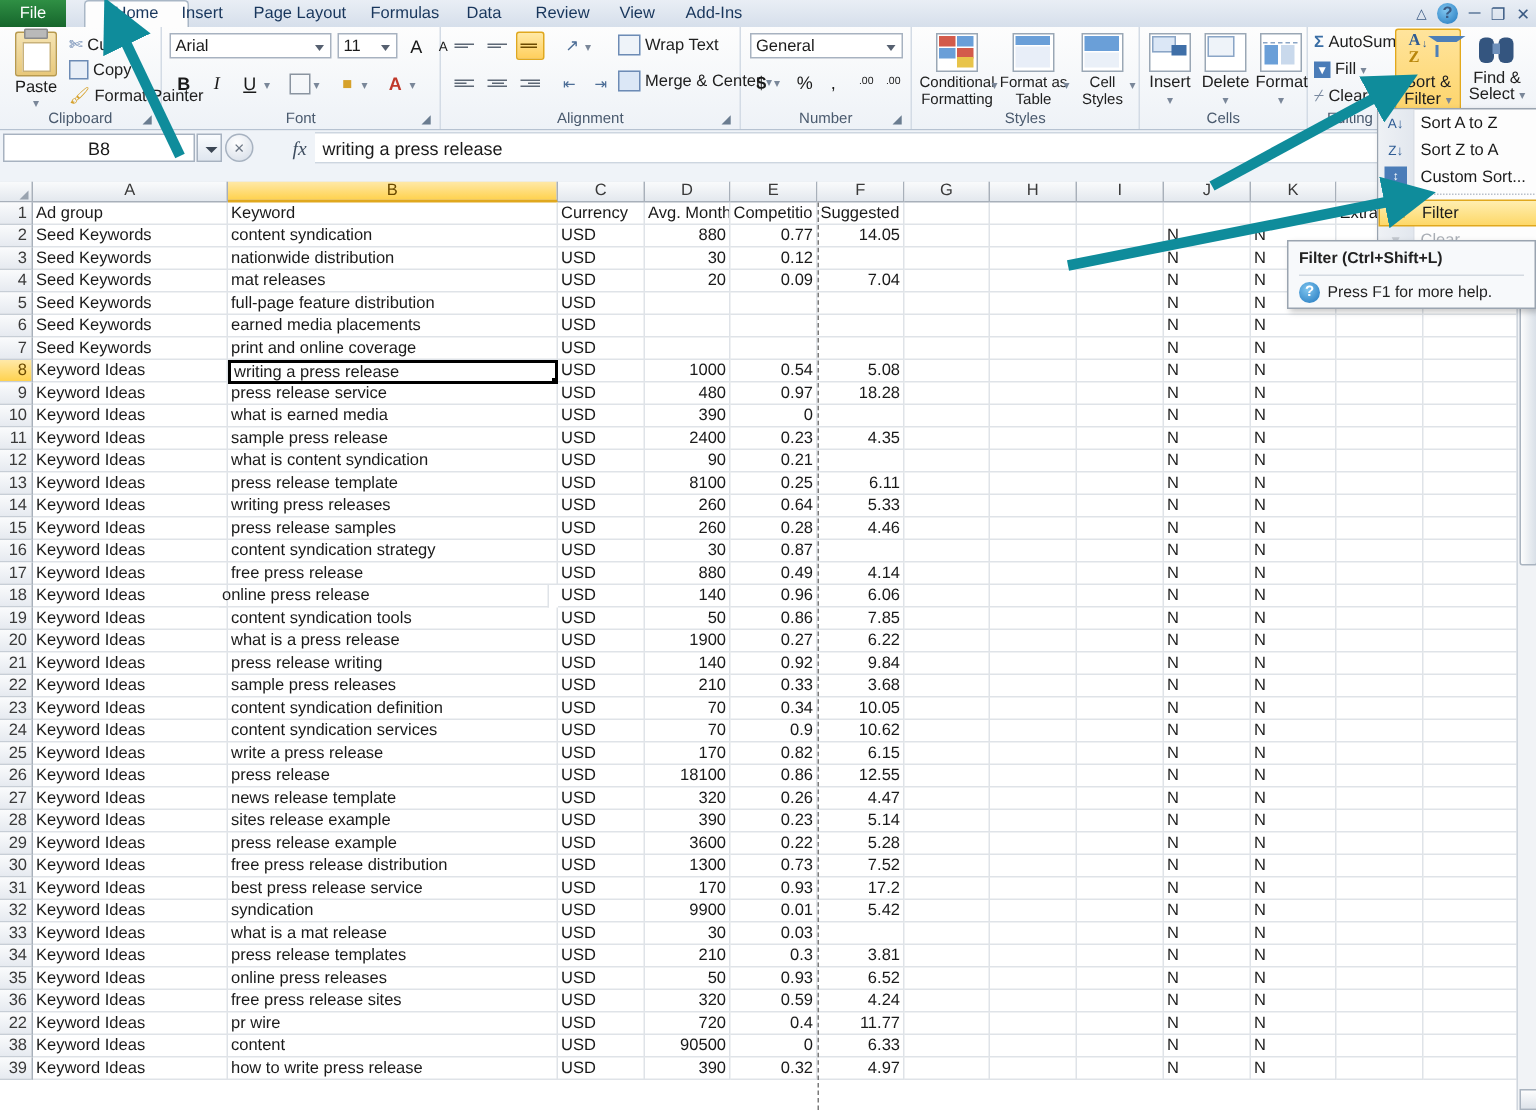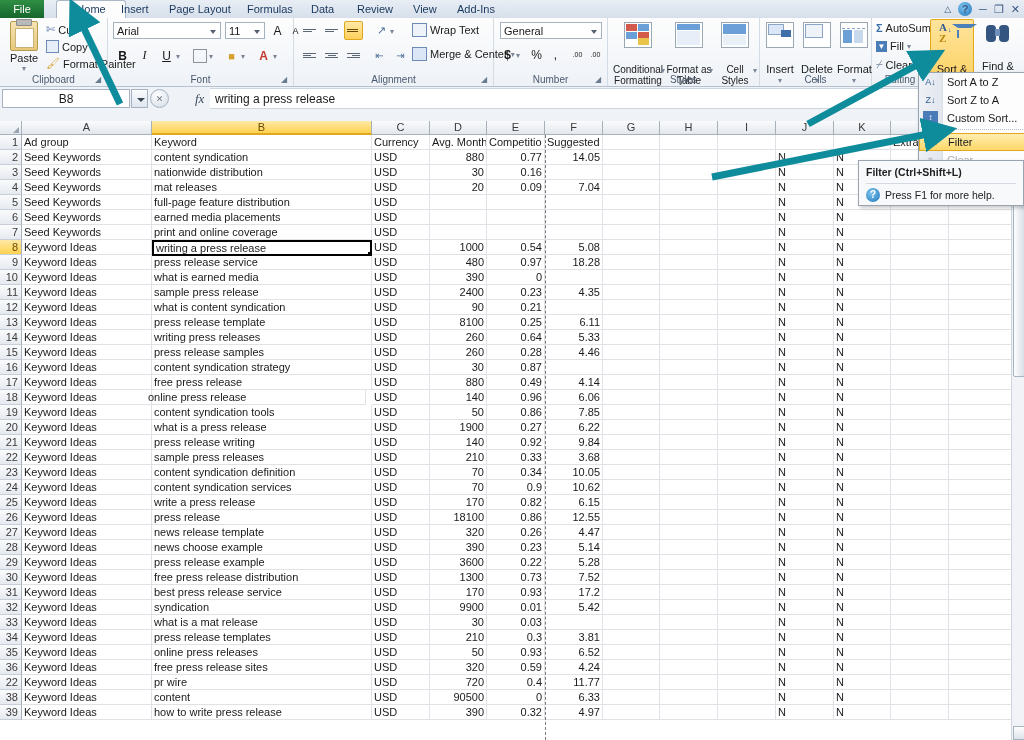--- a/index.html
+++ b/index.html
@@ -60,21 +60,21 @@
 
   .alignbar{display:flex;flex-direction:column;gap:1px;width:13px;}
   .alignbar i{display:block;height:1px;background:#5c6775;}
 
   
   .tblicon{width:26px;height:24px;position:relative;margin:0 auto;
     background:#fff;border:1px solid #9aa7b5;}
   .tblicon i{position:absolute;display:block;}
 
   .bigbtn{position:absolute;text-align:center;font-size:11px;line-height:11px;color:#202020;}
-  .bigbtn .cap{margin-top:16px;}
+  .bigbtn .cap{margin-top:2px;}
 
   
   .hl{background:linear-gradient(to bottom,#ffe49c,#fdd264);border:1px solid #e3a91b;border-radius:2px;}
 
   
   .fbar{position:absolute;left:0;top:87px;width:1024px;height:34px;background:#eff3f8;
     border-bottom:1px solid #b6c2d1;}
   .namebox{position:absolute;left:2px;top:2px;width:128px;height:19px;background:#fff;
     border:1px solid #a7b2c0;box-sizing:border-box;text-align:center;line-height:18px;font-size:12px;}
   .nbarrow{position:absolute;left:131px;top:2px;width:17px;height:19px;
@@ -525,21 +525,21 @@
         <div class="cell" style="left: 660px; top: 29px; width: 58px;"></div>
         <div class="cell" style="left: 718px; top: 29px; width: 58px;"></div>
         <div class="cell" style="left: 776px; top: 29px; width: 58px;">N</div>
         <div class="cell" style="left: 834px; top: 29px; width: 57px;">N</div>
         <div class="cell" style="left: 891px; top: 29px; width: 58px;"></div>
         <div class="cell" style="left: 949px; top: 29px; width: 63px;"></div>
         <div class="cell" style="left: 22px; top: 44px; width: 130px;">Seed Keywords</div>
         <div class="cell" style="left: 152px; top: 44px; width: 220px;">nationwide distribution</div>
         <div class="cell" style="left: 372px; top: 44px; width: 58px;">USD</div>
         <div class="cell num" style="left: 430px; top: 44px; width: 57px;">30</div>
-        <div class="cell num" style="left: 487px; top: 44px; width: 58px;">0.16</div>
+        <div class="cell num" style="left: 487px; top: 44px; width: 58px;">0.12</div>
         <div class="cell num" style="left: 545px; top: 44px; width: 58px;"></div>
         <div class="cell" style="left: 603px; top: 44px; width: 57px;"></div>
         <div class="cell" style="left: 660px; top: 44px; width: 58px;"></div>
         <div class="cell" style="left: 718px; top: 44px; width: 58px;"></div>
         <div class="cell" style="left: 776px; top: 44px; width: 58px;">N</div>
         <div class="cell" style="left: 834px; top: 44px; width: 57px;">N</div>
         <div class="cell" style="left: 891px; top: 44px; width: 58px;"></div>
         <div class="cell" style="left: 949px; top: 44px; width: 63px;"></div>
         <div class="cell" style="left: 22px; top: 59px; width: 130px;">Seed Keywords</div>
         <div class="cell" style="left: 152px; top: 59px; width: 220px;">mat releases</div>
@@ -847,21 +847,21 @@
         <div class="cell num" style="left: 487px; top: 404px; width: 58px;">0.26</div>
         <div class="cell num" style="left: 545px; top: 404px; width: 58px;">4.47</div>
         <div class="cell" style="left: 603px; top: 404px; width: 57px;"></div>
         <div class="cell" style="left: 660px; top: 404px; width: 58px;"></div>
         <div class="cell" style="left: 718px; top: 404px; width: 58px;"></div>
         <div class="cell" style="left: 776px; top: 404px; width: 58px;">N</div>
         <div class="cell" style="left: 834px; top: 404px; width: 57px;">N</div>
         <div class="cell" style="left: 891px; top: 404px; width: 58px;"></div>
         <div class="cell" style="left: 949px; top: 404px; width: 63px;"></div>
         <div class="cell" style="left: 22px; top: 419px; width: 130px;">Keyword Ideas</div>
-        <div class="cell" style="left: 152px; top: 419px; width: 220px;">news choose example</div>
+        <div class="cell" style="left: 152px; top: 419px; width: 220px;">sites release example</div>
         <div class="cell" style="left: 372px; top: 419px; width: 58px;">USD</div>
         <div class="cell num" style="left: 430px; top: 419px; width: 57px;">390</div>
         <div class="cell num" style="left: 487px; top: 419px; width: 58px;">0.23</div>
         <div class="cell num" style="left: 545px; top: 419px; width: 58px;">5.14</div>
         <div class="cell" style="left: 603px; top: 419px; width: 57px;"></div>
         <div class="cell" style="left: 660px; top: 419px; width: 58px;"></div>
         <div class="cell" style="left: 718px; top: 419px; width: 58px;"></div>
         <div class="cell" style="left: 776px; top: 419px; width: 58px;">N</div>
         <div class="cell" style="left: 834px; top: 419px; width: 57px;">N</div>
         <div class="cell" style="left: 891px; top: 419px; width: 58px;"></div>

